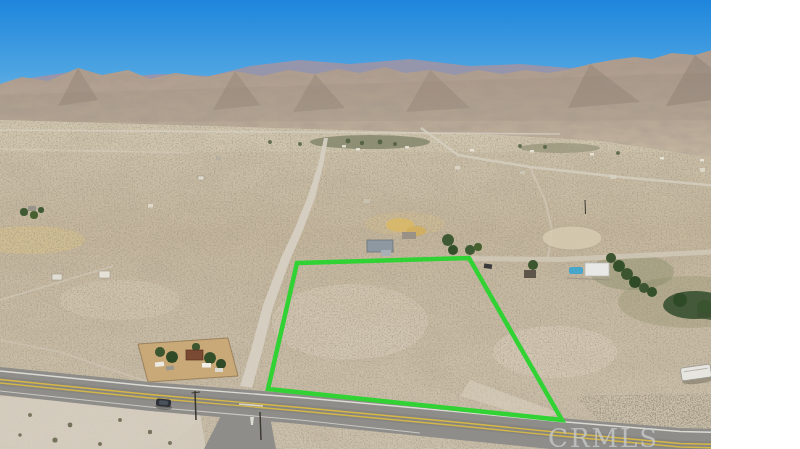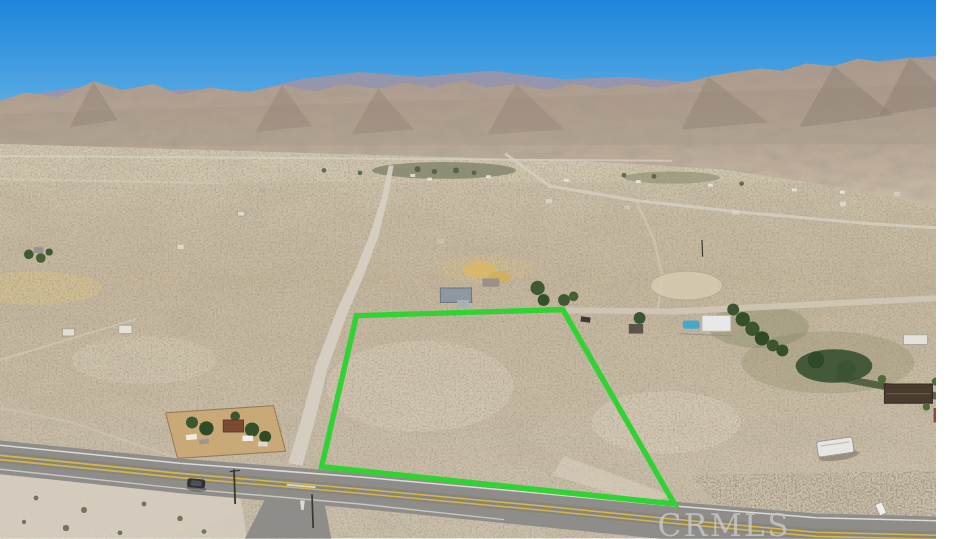--- a/index.html
+++ b/index.html
@@ -1,16 +1,16 @@
 <!DOCTYPE html>
 <html><head>
 <meta charset="utf-8">
 <style>
   html,body{margin:0;padding:0;background:#ffffff;}
-  .photo-frame{position:relative;width:780px;height:449px;overflow:hidden;
+  .photo-frame{position:relative;width:711px;height:449px;overflow:hidden;
     font-family:"DejaVu Sans", sans-serif;}
   .photo-frame svg{display:block;width:800px;height:449px;}
   .wm{font-family:"DejaVu Serif", serif;letter-spacing:2px;}
 </style>
 </head>
 <body>
 
 <div class="photo-frame">
 <svg viewBox="0 0 800 449" preserveAspectRatio="none">
   <defs>

